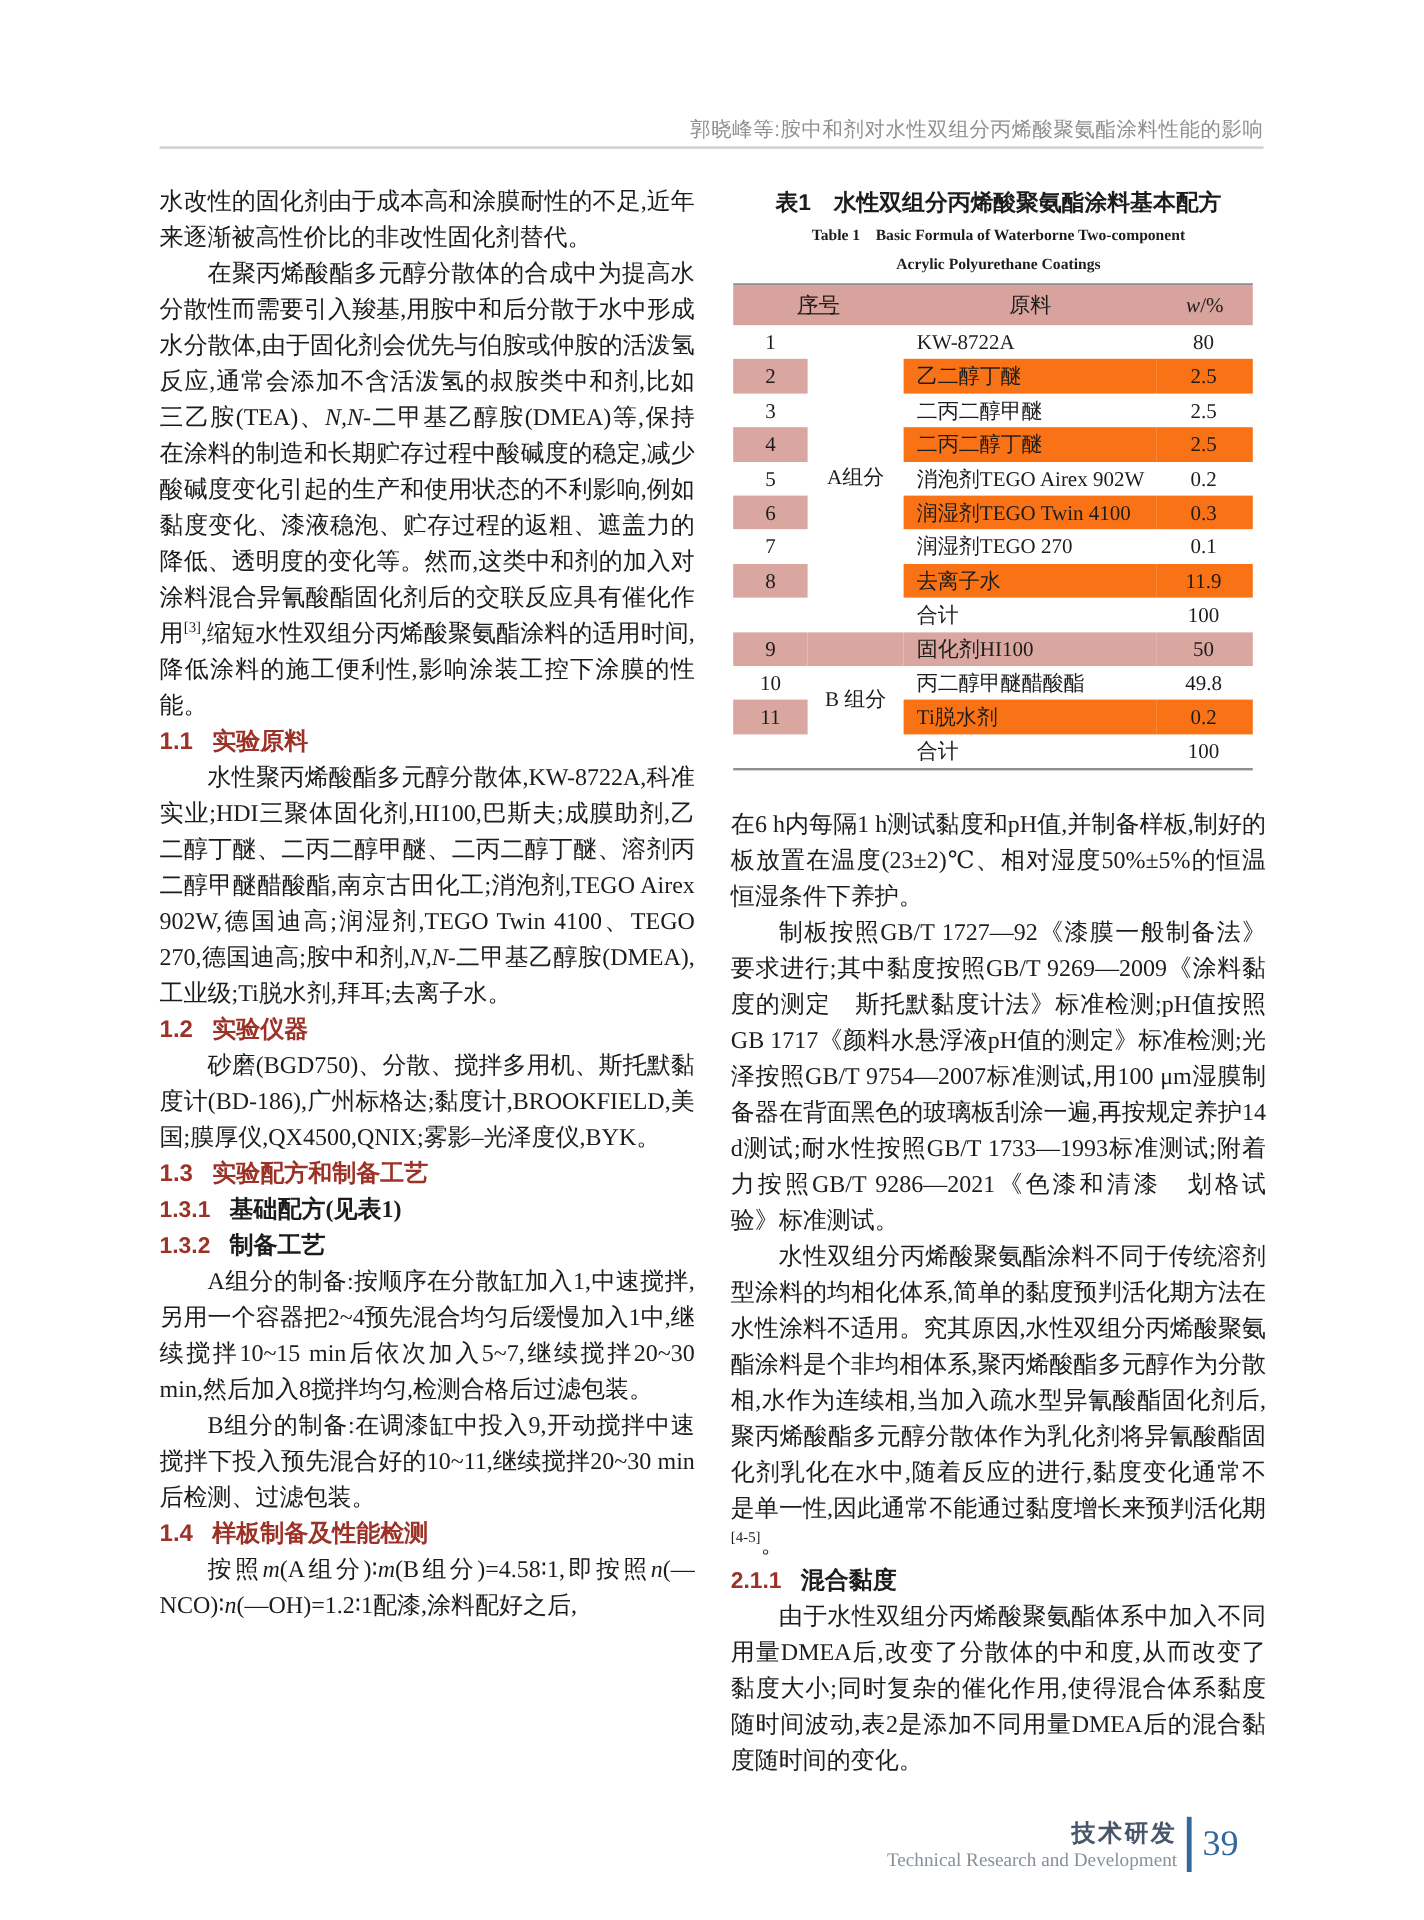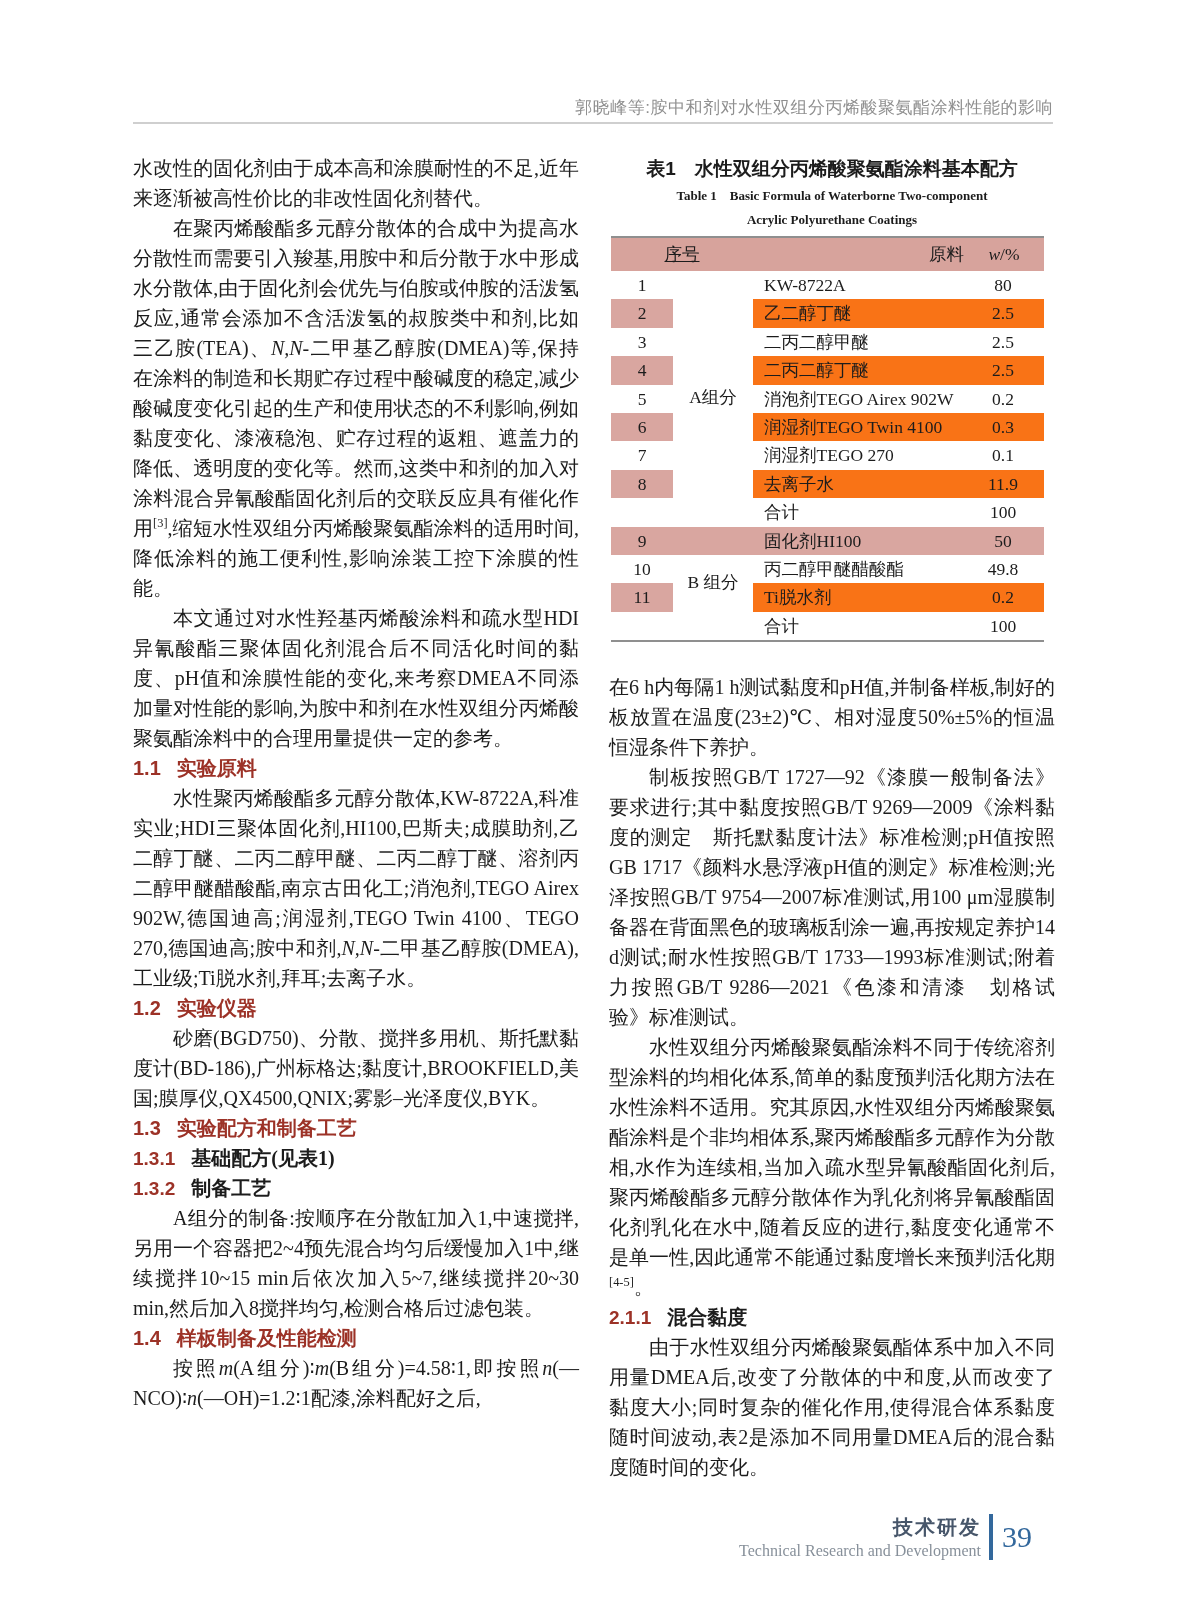--- a/index.html
+++ b/index.html
@@ -35,21 +35,21 @@
        border-top:2px solid #8f8f8f;border-bottom:2px solid #8f8f8f;}
   .trow{display:flex;height:28.4px;font-size:17.5px;}
   .trow>div{line-height:28.4px;}
   .trow .c1{width:62px;text-align:center;}
   .trow .c2{width:80px;}
   .trow .c3{flex:1;padding-left:11px;}
   .trow .c4{width:78px;text-align:center;padding-right:2px;}
   .thead{height:33px;background:#d7a39c;}
   .thead>div{line-height:33px;}
   .thead .hc1{width:142px;text-align:center;text-decoration:underline;}
-  .thead .hc2{flex:1;text-align:right;}
+  .thead .hc2{flex:1;text-align:center;}
   .thead .hc3{width:80px;text-align:center;}
   .band-split .c1{background:#d9a6a0;}
   .band-split .c3,.band-split .c4{background:#f97316;}
   .band-full .c1,.band-full .c2,.band-full .c3,.band-full .c4{background:#d9a6a0;}
   .glabel{position:absolute;left:62px;width:80px;height:28.4px;line-height:28.4px;
           text-align:center;font-size:17.5px;}
   .glabel.a{top:145px;}
   .glabel.b{top:330px;}
   .rp-gap{height:30px;}
   
@@ -65,32 +65,32 @@
 <body>
 
 <div class="page">
 
   <div class="running-head">郭晓峰等:胺中和剂对水性双组分丙烯酸聚氨酯涂料性能的影响</div>
   <div class="head-rule"></div>
 
   <div class="col col-left">
     <p class="body">水改性的固化剂由于成本高和涂膜耐性的不足,近年来逐渐被高性价比的非改性固化剂替代。</p>
     <p class="body indent"><span>在聚丙烯酸酯多元醇分散体的合成中为提高水分散性而需要引入羧基,用胺中和后分散于水中形成水分散体,由于固化剂会优先与伯胺或仲胺的活泼氢反应,通常会添加不含活泼氢的叔胺类中和剂,比如三乙胺(TEA)、</span><span class="i">N,N</span><span>-二甲基乙醇胺(DMEA)等,保持在涂料的制造和长期贮存过程中酸碱度的稳定,减少酸碱度变化引起的生产和使用状态的不利影响,例如黏度变化、漆液稳泡、贮存过程的返粗、遮盖力的降低、透明度的变化等。然而,这类中和剂的加入对涂料混合异氰酸酯固化剂后的交联反应具有催化作用</span><span class="sup">[3]</span><span>,缩短水性双组分丙烯酸聚氨酯涂料的适用时间,降低涂料的施工便利性,影响涂装工控下涂膜的性能。</span></p>
-    <p class="body indent">本文通过对水性羟基丙烯酸涂料和疏水型HDI异氰酸酯三聚体固化剂混合后不同活化时间的黏度、pH值和涂膜性能的变化,来考察DMEA不同添加量对性能的影响,为胺中和剂在水性双组分丙烯酸聚氨酯涂料中的合理用量提供一定的参考。</p>
 
     <h3 class="h2lv"><span class="hnum">1.1</span><span class="htitle">实验原料</span></h3>
     <p class="body indent"><span>水性聚丙烯酸酯多元醇分散体,KW-8722A,科准实业;HDI三聚体固化剂,HI100,巴斯夫;成膜助剂,乙二醇丁醚、二丙二醇甲醚、二丙二醇丁醚、溶剂丙二醇甲醚醋酸酯,南京古田化工;消泡剂,TEGO Airex 902W,德国迪高;润湿剂,TEGO Twin 4100、TEGO 270,德国迪高;胺中和剂,</span><span class="i">N,N</span><span>-二甲基乙醇胺(DMEA),工业级;Ti脱水剂,拜耳;去离子水。</span></p>
 
     <h3 class="h2lv"><span class="hnum">1.2</span><span class="htitle">实验仪器</span></h3>
     <p class="body indent">砂磨(BGD750)、分散、搅拌多用机、斯托默黏度计(BD-186),广州标格达;黏度计,BROOKFIELD,美国;膜厚仪,QX4500,QNIX;雾影–光泽度仪,BYK。</p>
 
     <h3 class="h2lv"><span class="hnum">1.3</span><span class="htitle">实验配方和制备工艺</span></h3>
     <h4 class="h3lv"><span class="hnum">1.3.1</span><span class="htitle">基础配方(见表1)</span></h4>
     <h4 class="h3lv"><span class="hnum">1.3.2</span><span class="htitle">制备工艺</span></h4>
     <p class="body indent">A组分的制备:按顺序在分散缸加入1,中速搅拌,另用一个容器把2~4预先混合均匀后缓慢加入1中,继续搅拌10~15 min后依次加入5~7,继续搅拌20~30 min,然后加入8搅拌均匀,检测合格后过滤包装。</p>
+    <p class="body indent">B组分的制备:在调漆缸中投入9,开动搅拌中速搅拌下投入预先混合好的10~11,继续搅拌20~30 min后检测、过滤包装。</p>
 
     <h3 class="h2lv"><span class="hnum">1.4</span><span class="htitle">样板制备及性能检测</span></h3>
     <p class="body indent"><span>按照</span><span class="i">m</span><span>(A组分)∶</span><span class="i">m</span><span>(B组分)=4.58∶1,即按照</span><span class="i">n</span><span>(—NCO)∶</span><span class="i">n</span><span>(—OH)=1.2∶1配漆,涂料配好之后,</span></p>
   </div>
 
   <div class="col col-right">
     <div class="tbl-title-cn">表1　水性双组分丙烯酸聚氨酯涂料基本配方</div>
     <div class="tbl-title-en">Table 1　Basic Formula of Waterborne Two-component</div>
     <div class="tbl-title-en">Acrylic Polyurethane Coatings</div>
 

